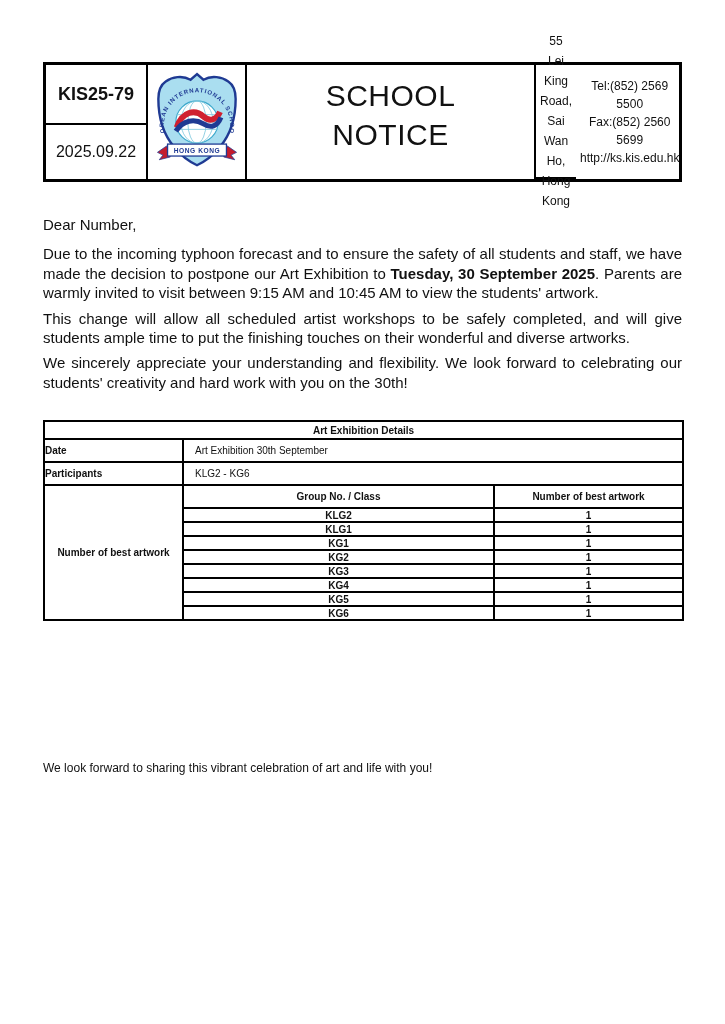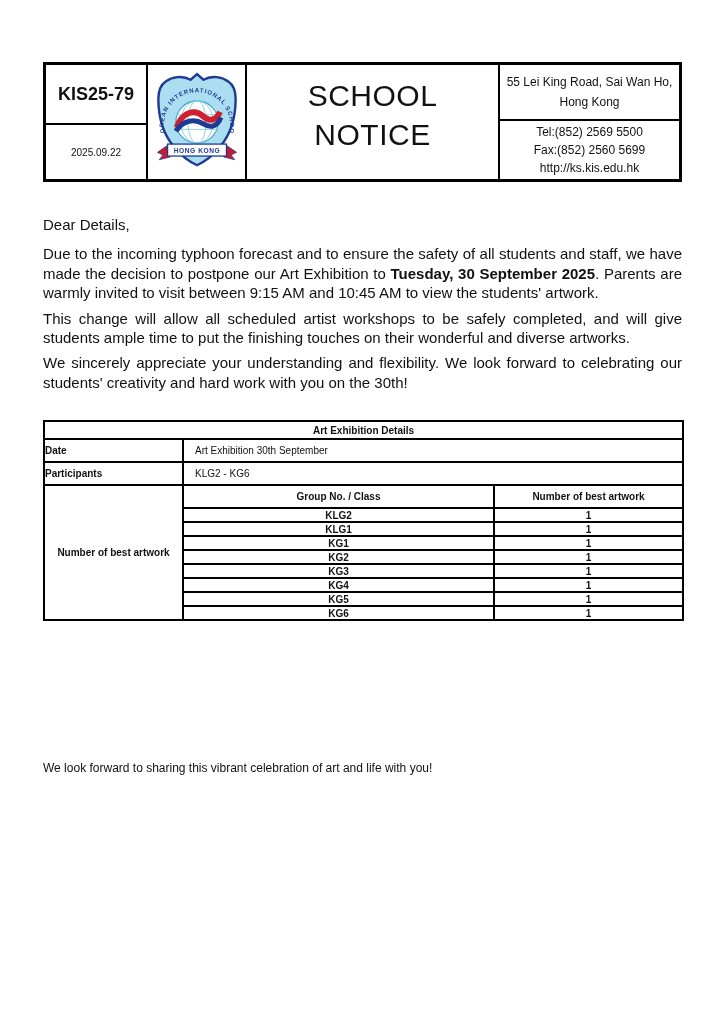--- a/index.html
+++ b/index.html
@@ -13,28 +13,28 @@
   
   .header-table {
     position:absolute; left:43px; top:62px; width:639px; height:120px;
     border:3px solid #000; display:flex; background:#fff;
   }
   .col-ref { width:102px; border-right:2px solid #000; display:flex; flex-direction:column; }
   .cell-ref {
     flex:1.08; display:flex; align-items:center; justify-content:center;
     font-weight:bold; font-size:18px; border-bottom:2px solid #000;
   }
-  .cell-date { flex:1; display:flex; align-items:center; justify-content:center; font-size:10px;border-radius:7px; }
+  .cell-date { flex:1; display:flex; align-items:center; justify-content:center; font-size:16px;border-radius:7px; }
   .col-logo { width:99px; border-right:2px solid #000; display:flex; align-items:center; justify-content:center; }
   .col-title {
     flex:1; border-right:2px solid #000; display:flex; flex-direction:column;
     align-items:center; justify-content:center; font-size:30px; line-height:39px;
     letter-spacing:0.5px; padding-bottom:14px;
   }
-  .col-contact { width:179px; display:flex; flex-direction:column; font-size:12px; text-align:center; }
+  .col-contact { width:143px; display:flex; flex-direction:row; font-size:12px; text-align:center; }
   .cell-address {
     flex:1.18; display:flex; flex-direction:column; justify-content:center;
     border-bottom:2px solid #000; line-height:20px; padding:2px 4px;
   }
   .cell-phones { flex:1; display:flex; flex-direction:column; justify-content:center; line-height:18px; padding:2px 4px; }
 
   
   .letter { position:absolute; left:43px; top:215px; width:639px; font-size:15px; line-height:19.4px; }
   .salutation { margin-bottom:10px; }
   .para { text-align:justify; margin-bottom:6px; }
@@ -100,21 +100,21 @@
       </div>
       <div class="cell-phones">
         <div>Tel:(852) 2569 5500</div>
         <div>Fax:(852) 2560 5699</div>
         <div>http://ks.kis.edu.hk</div>
       </div>
     </div>
   </div>
 
   <div class="letter">
-    <p class="salutation">Dear Details,</p>
+    <p class="salutation">Dear Number,</p>
     <p class="para"><span>Due to the incoming typhoon forecast and to ensure the safety of all students and staff, we have made the decision to postpone our Art Exhibition to </span><strong>Tuesday, 30 September 2025</strong><span>. Parents are warmly invited to visit between 9:15 AM and 10:45 AM to view the students' artwork.</span></p>
     <p class="para">This change will allow all scheduled artist workshops to be safely completed, and will give students ample time to put the finishing touches on their wonderful and diverse artworks.</p>
     <p class="para">We sincerely appreciate your understanding and flexibility. We look forward to celebrating our students' creativity and hard work with you on the 30th!</p>
   </div>
 
   <div class="details-wrap">
     <table class="details">
       <colgroup>
           <col style="width:139px">
           <col style="width:311px">

